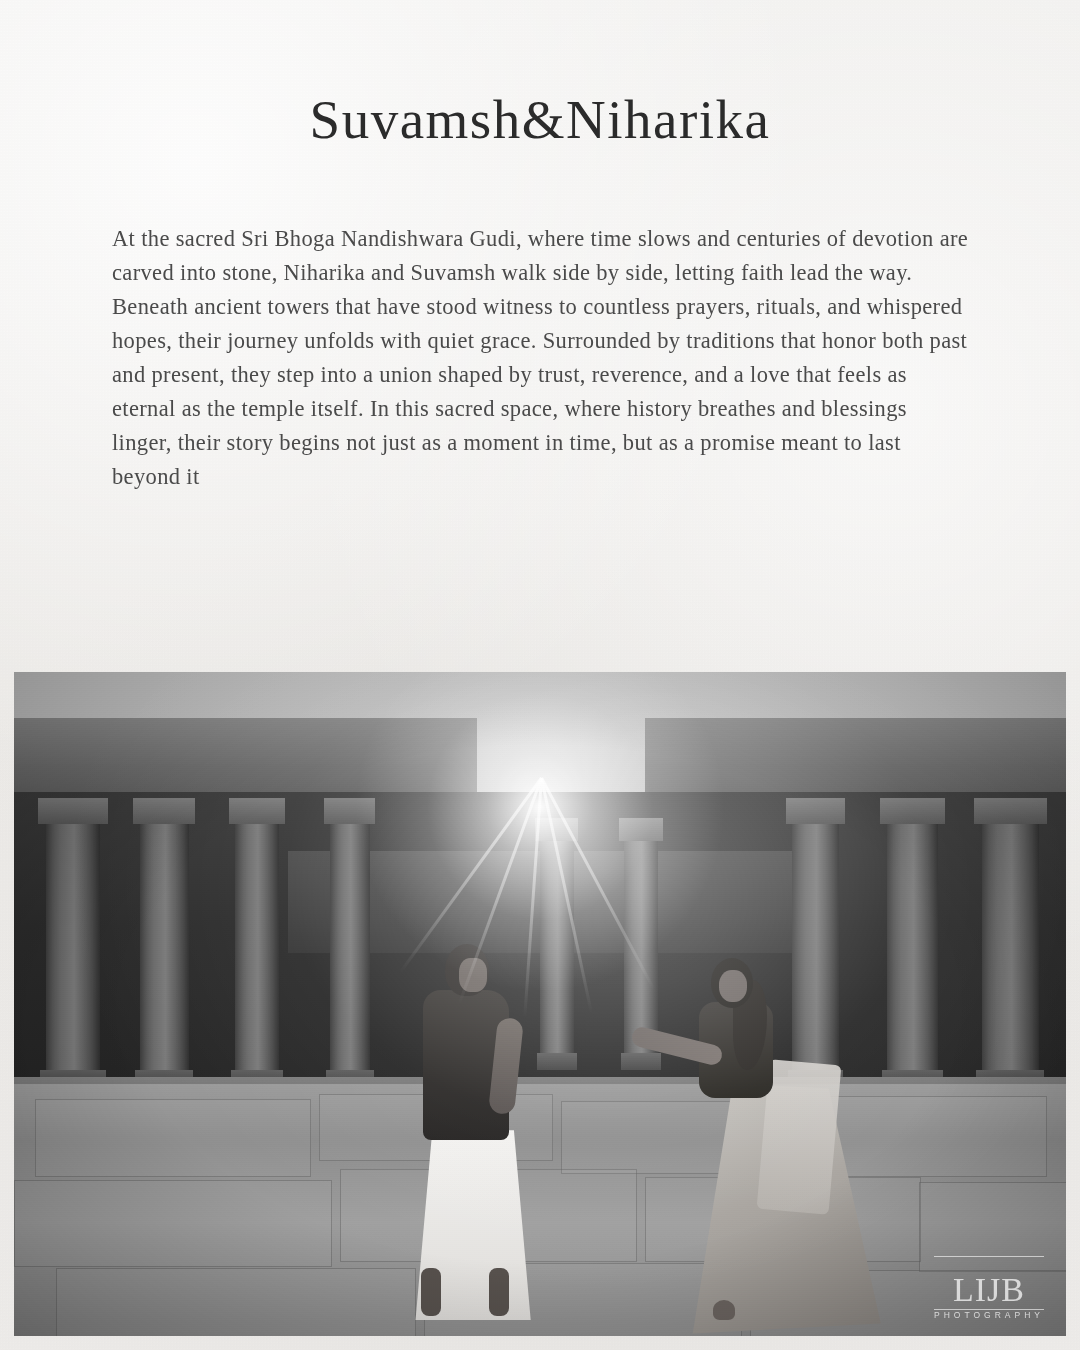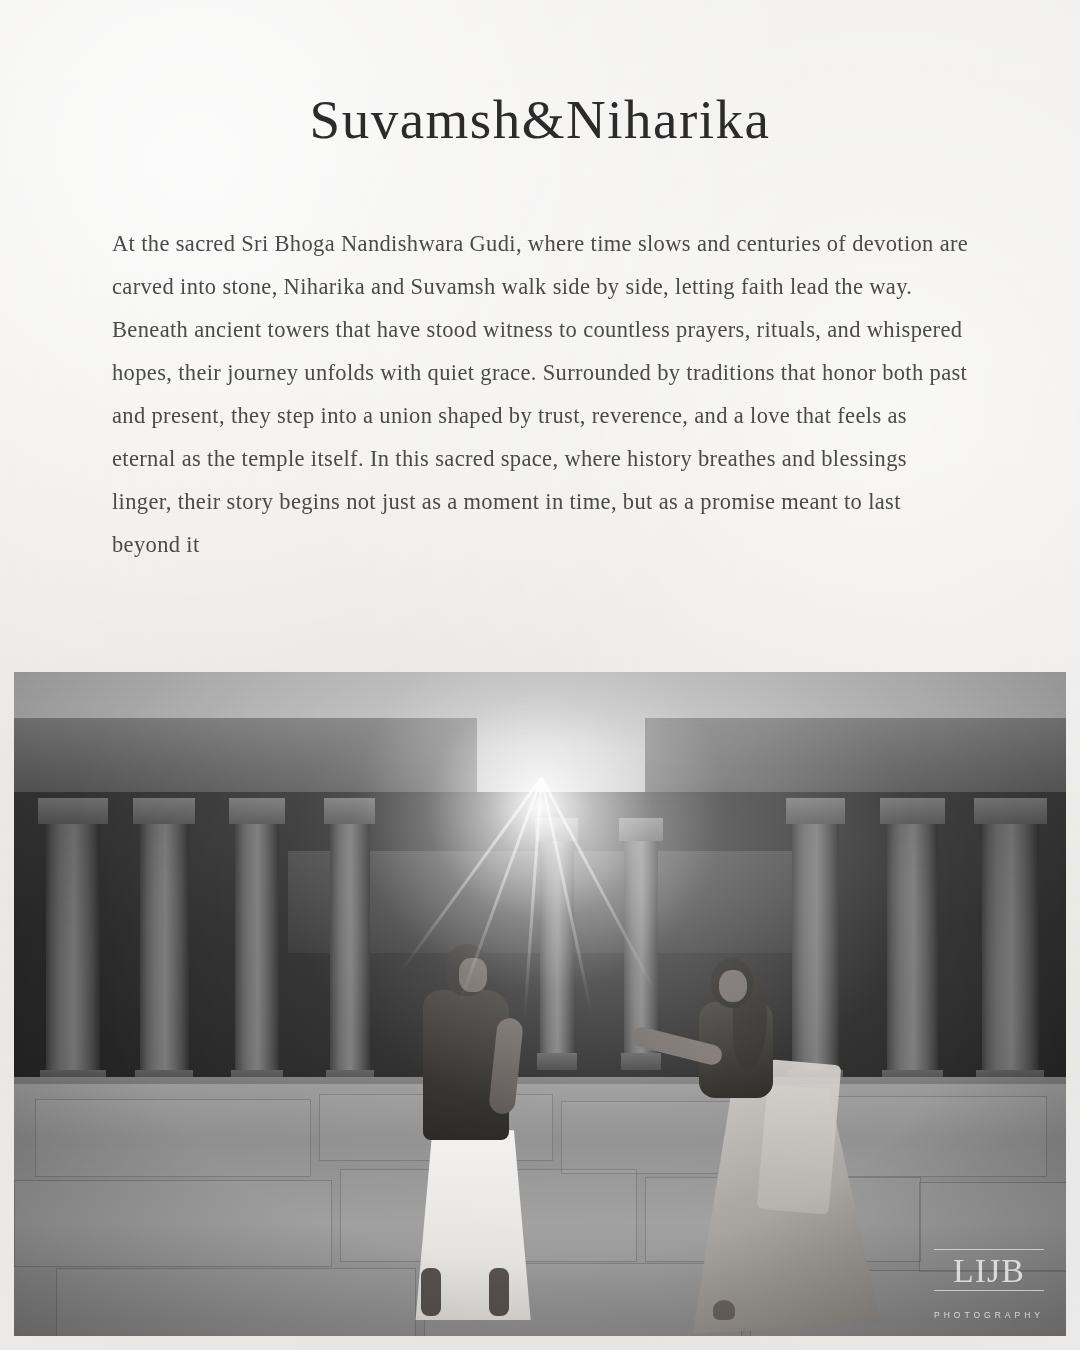--- a/index.html
+++ b/index.html
@@ -50,21 +50,21 @@
     white-space: nowrap;
   }
 
   .body-copy {
     position: absolute;
     top: 222px;
     left: 112px;
     width: 860px;
     font-family: "Liberation Serif", serif;
     font-size: 22.5px;
-    line-height: 43px;
+    line-height: 34px;
     letter-spacing: 0.35px;
     color: #4a4a4a;
     text-align: left;
   }
 
   .photo {
     position: absolute;
     left: 14px;
     top: 672px;
     width: 1052px;
@@ -220,26 +220,26 @@
     text-align: center;
     color: rgba(255,255,255,0.72);
     font-family: "Liberation Serif", serif;
   }
   .watermark .mark {
     font-size: 34px;
     letter-spacing: 1px;
     line-height: 38px;
     border-top: 1px solid rgba(255,255,255,0.6);
     border-bottom: 1px solid rgba(255,255,255,0.6);
-    padding: 2px 10px 0 10px;
+    padding: 14px 10px 0 10px;
   }
   .watermark .sub {
     font-size: 8.5px;
     letter-spacing: 4px;
-    margin-top: 19px;
+    margin-top: 0;
     font-family: "Liberation Sans", sans-serif;
   }
 </style>
 </head>
 <body>
 
 <div class="page"></div>
 <div class="grain"></div>
 
 <div class="title">Suvamsh&amp;Niharika</div>

